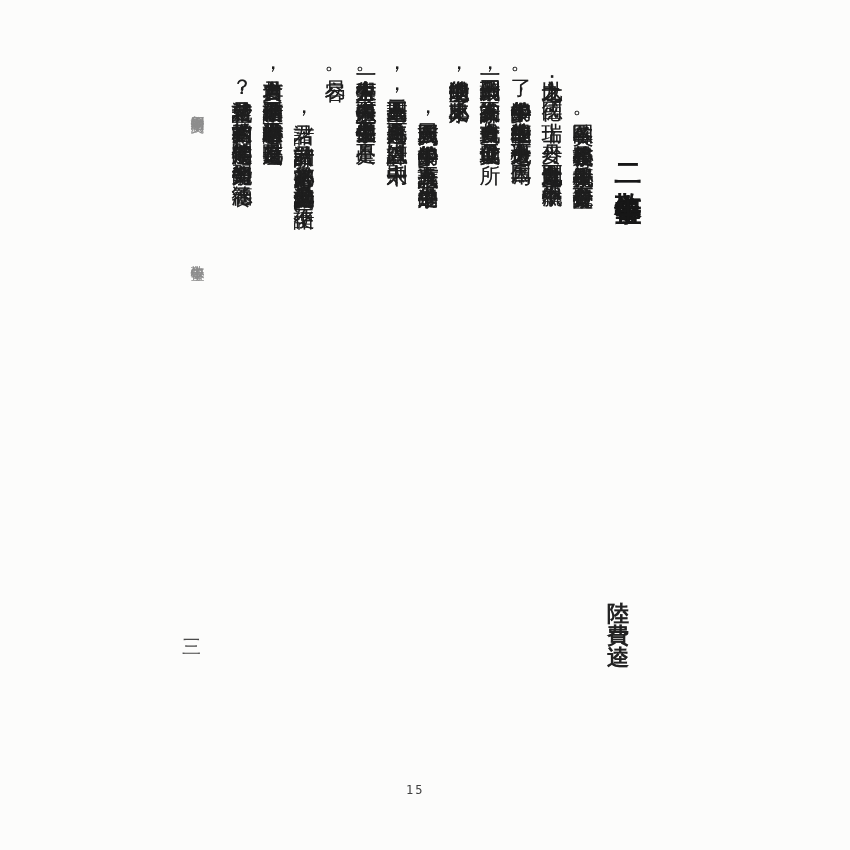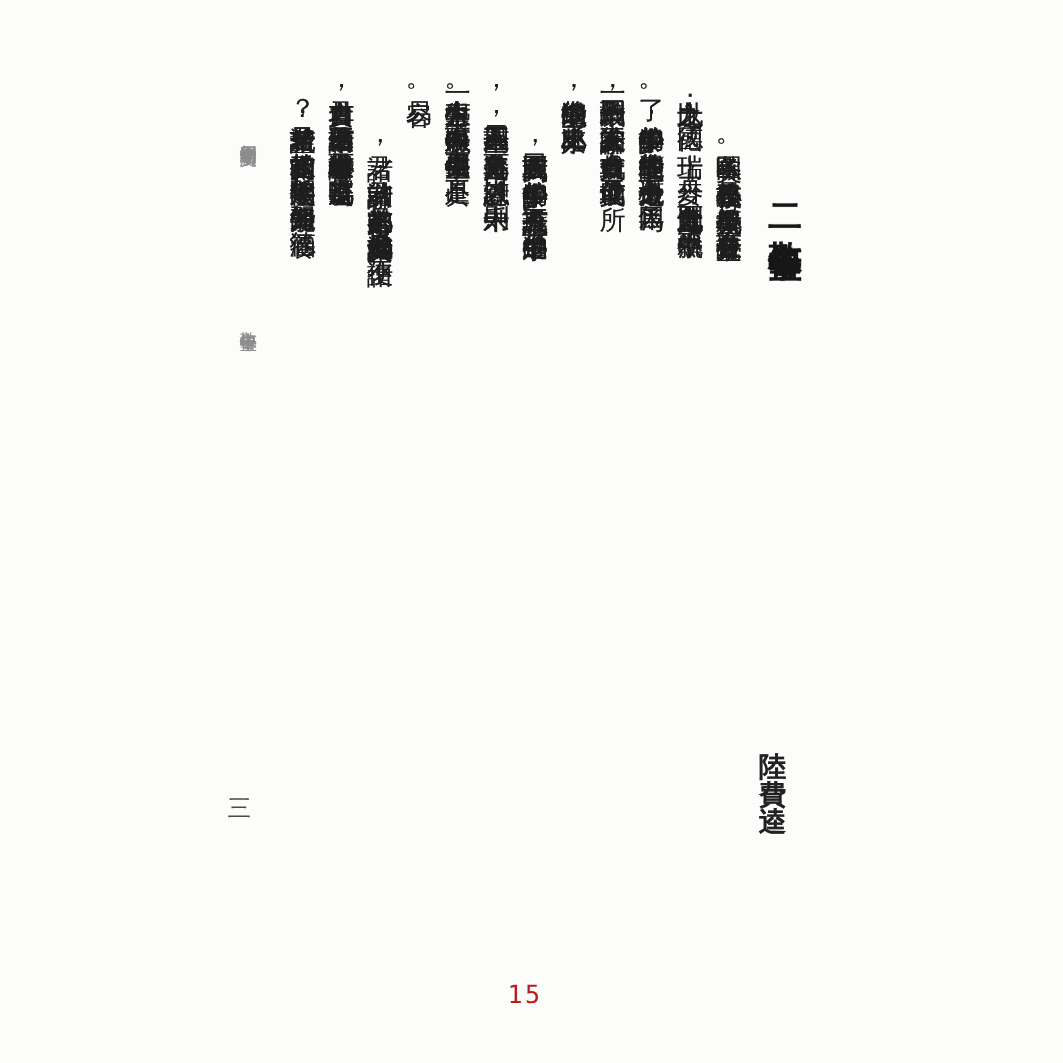--- a/index.html
+++ b/index.html
@@ -63,23 +63,23 @@
     position:absolute;
     left:182px;top:634px;
     font-size:19px;
     color:#4a4a4a;
     filter:blur(.3px);
   }
   .page-number{
     position:absolute;
     left:406px;top:783px;
     font-family:"DejaVu Sans Mono",monospace;
-    font-size:20px;
+    font-size:12px;
     letter-spacing:2px;
-    color:#b91c1c;
+    color:#404040;
   }
 </style>
 </head>
 <body>
 
 <div class="page">
 
   <div class="margin-note book-title">新學制適用初中漢文</div>
   <div class="margin-note chapter-note">敬告中等學生</div>
 

